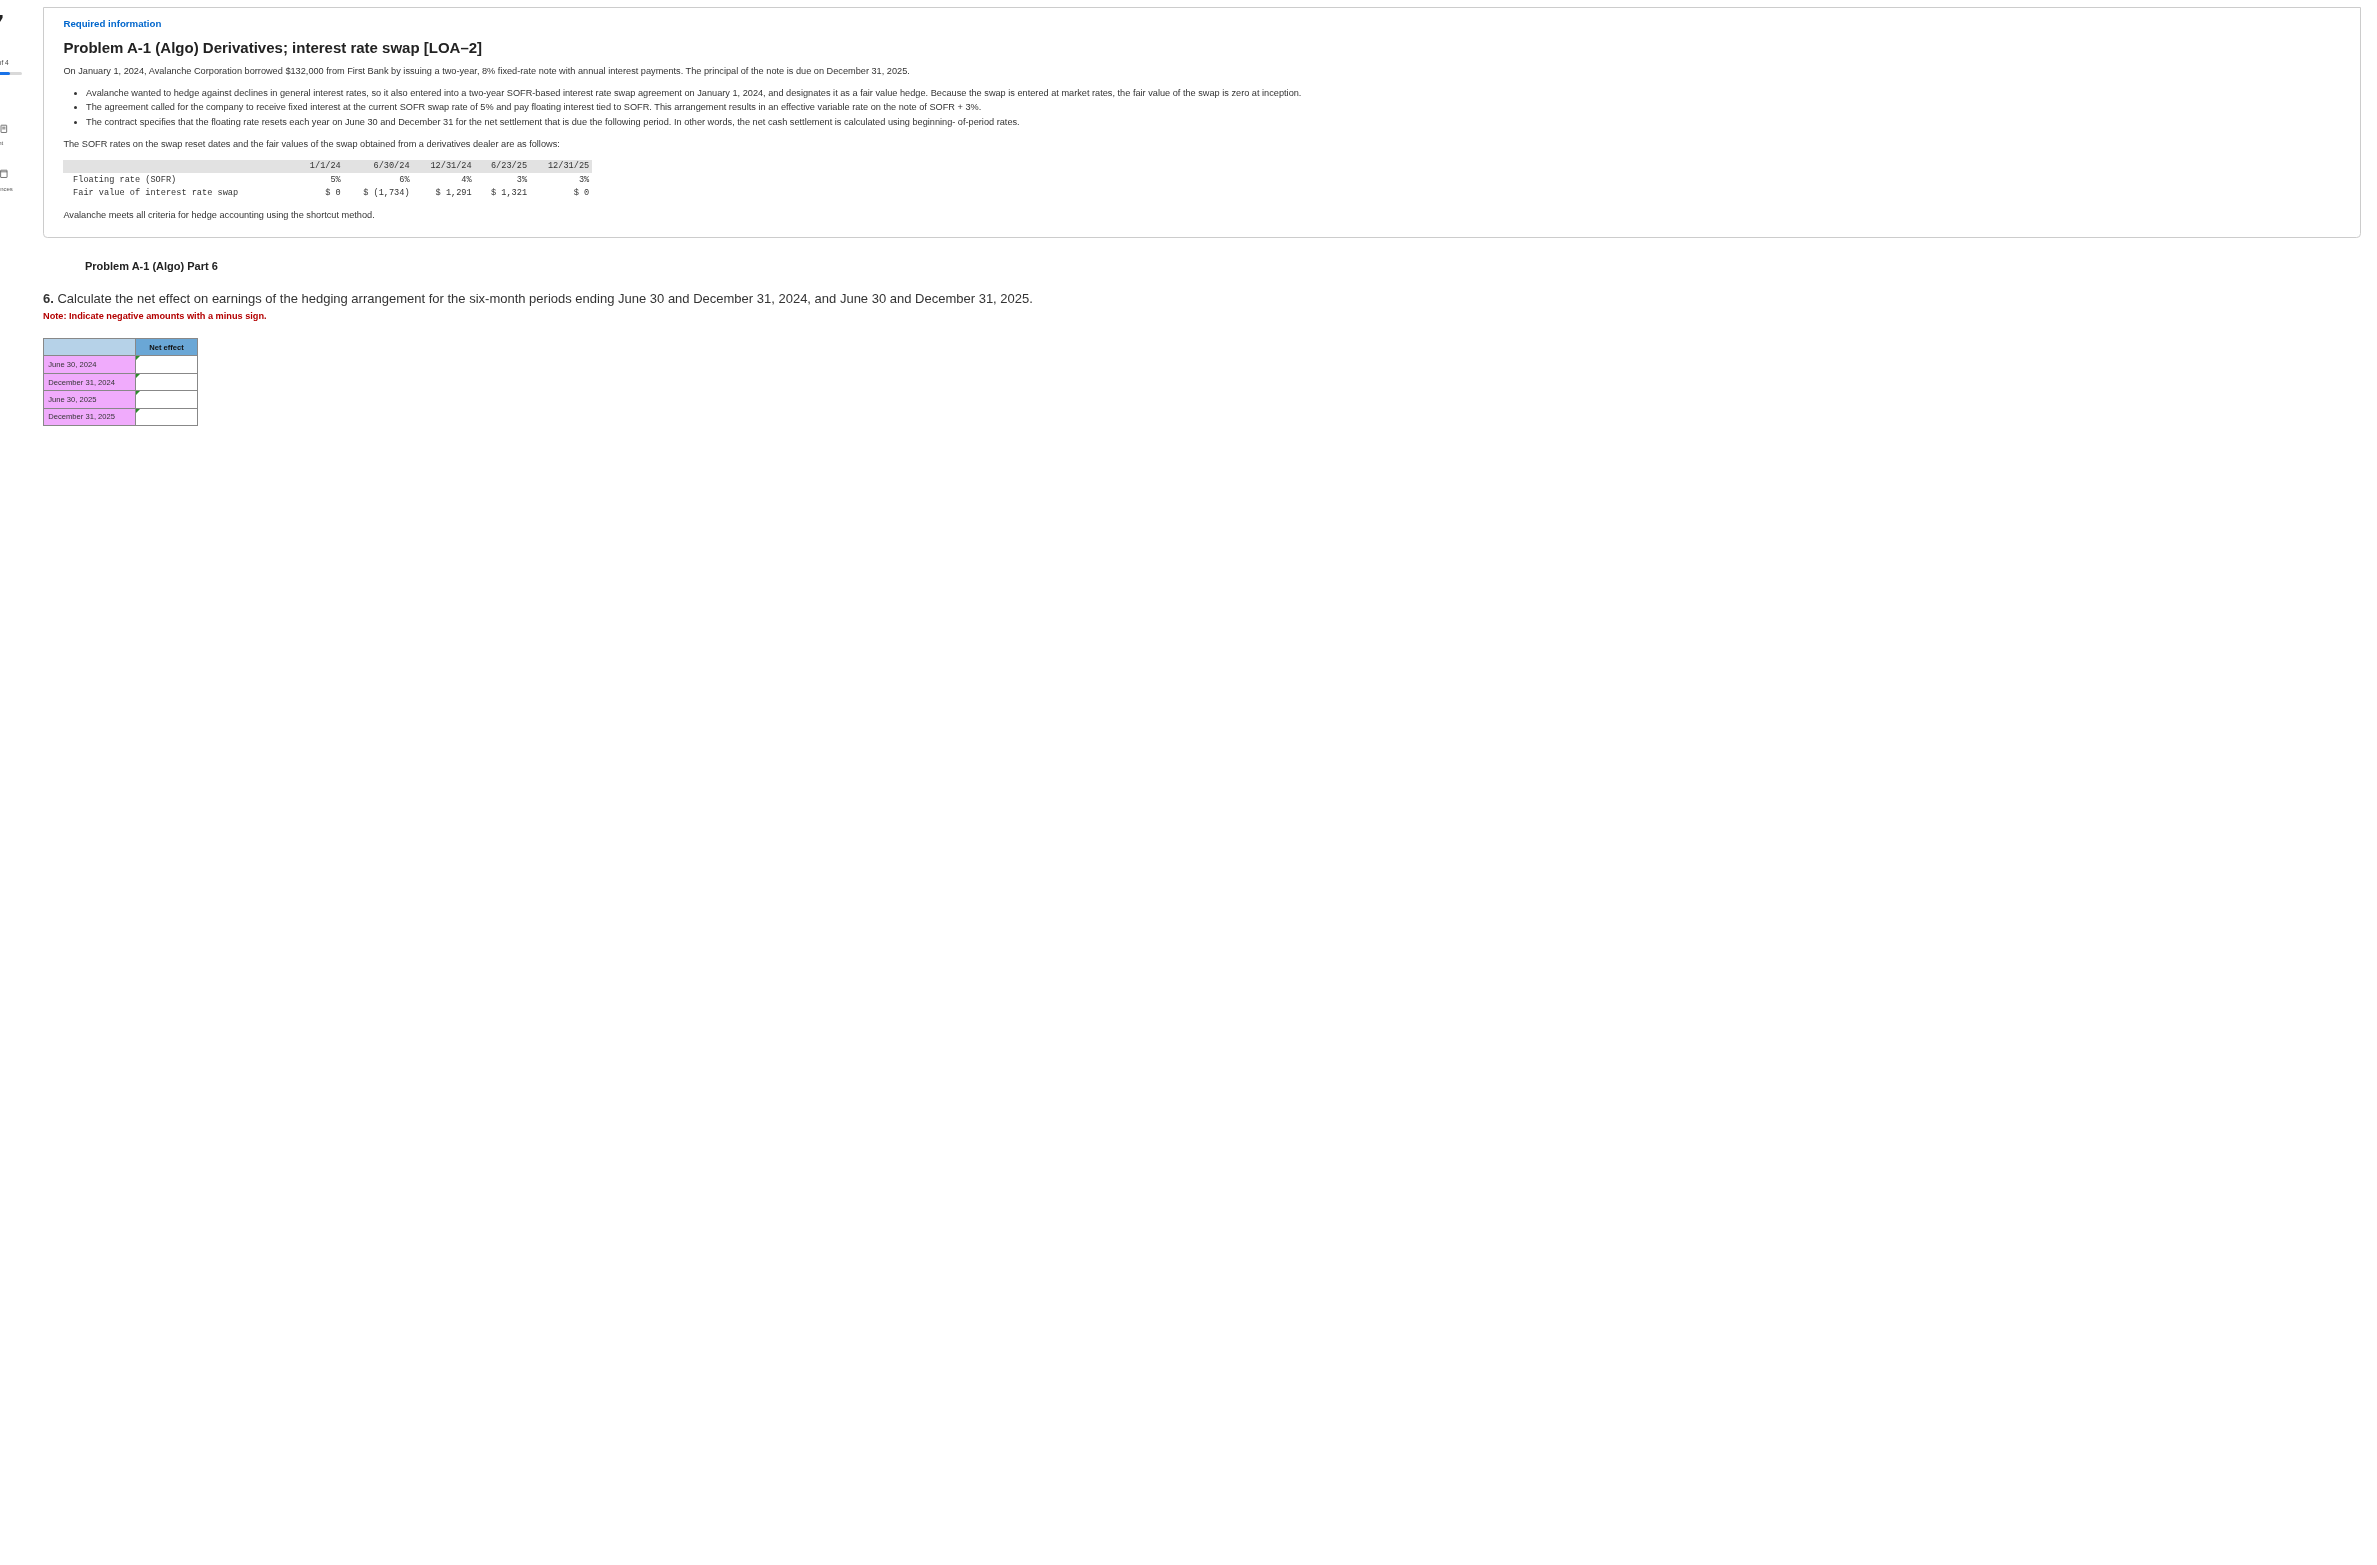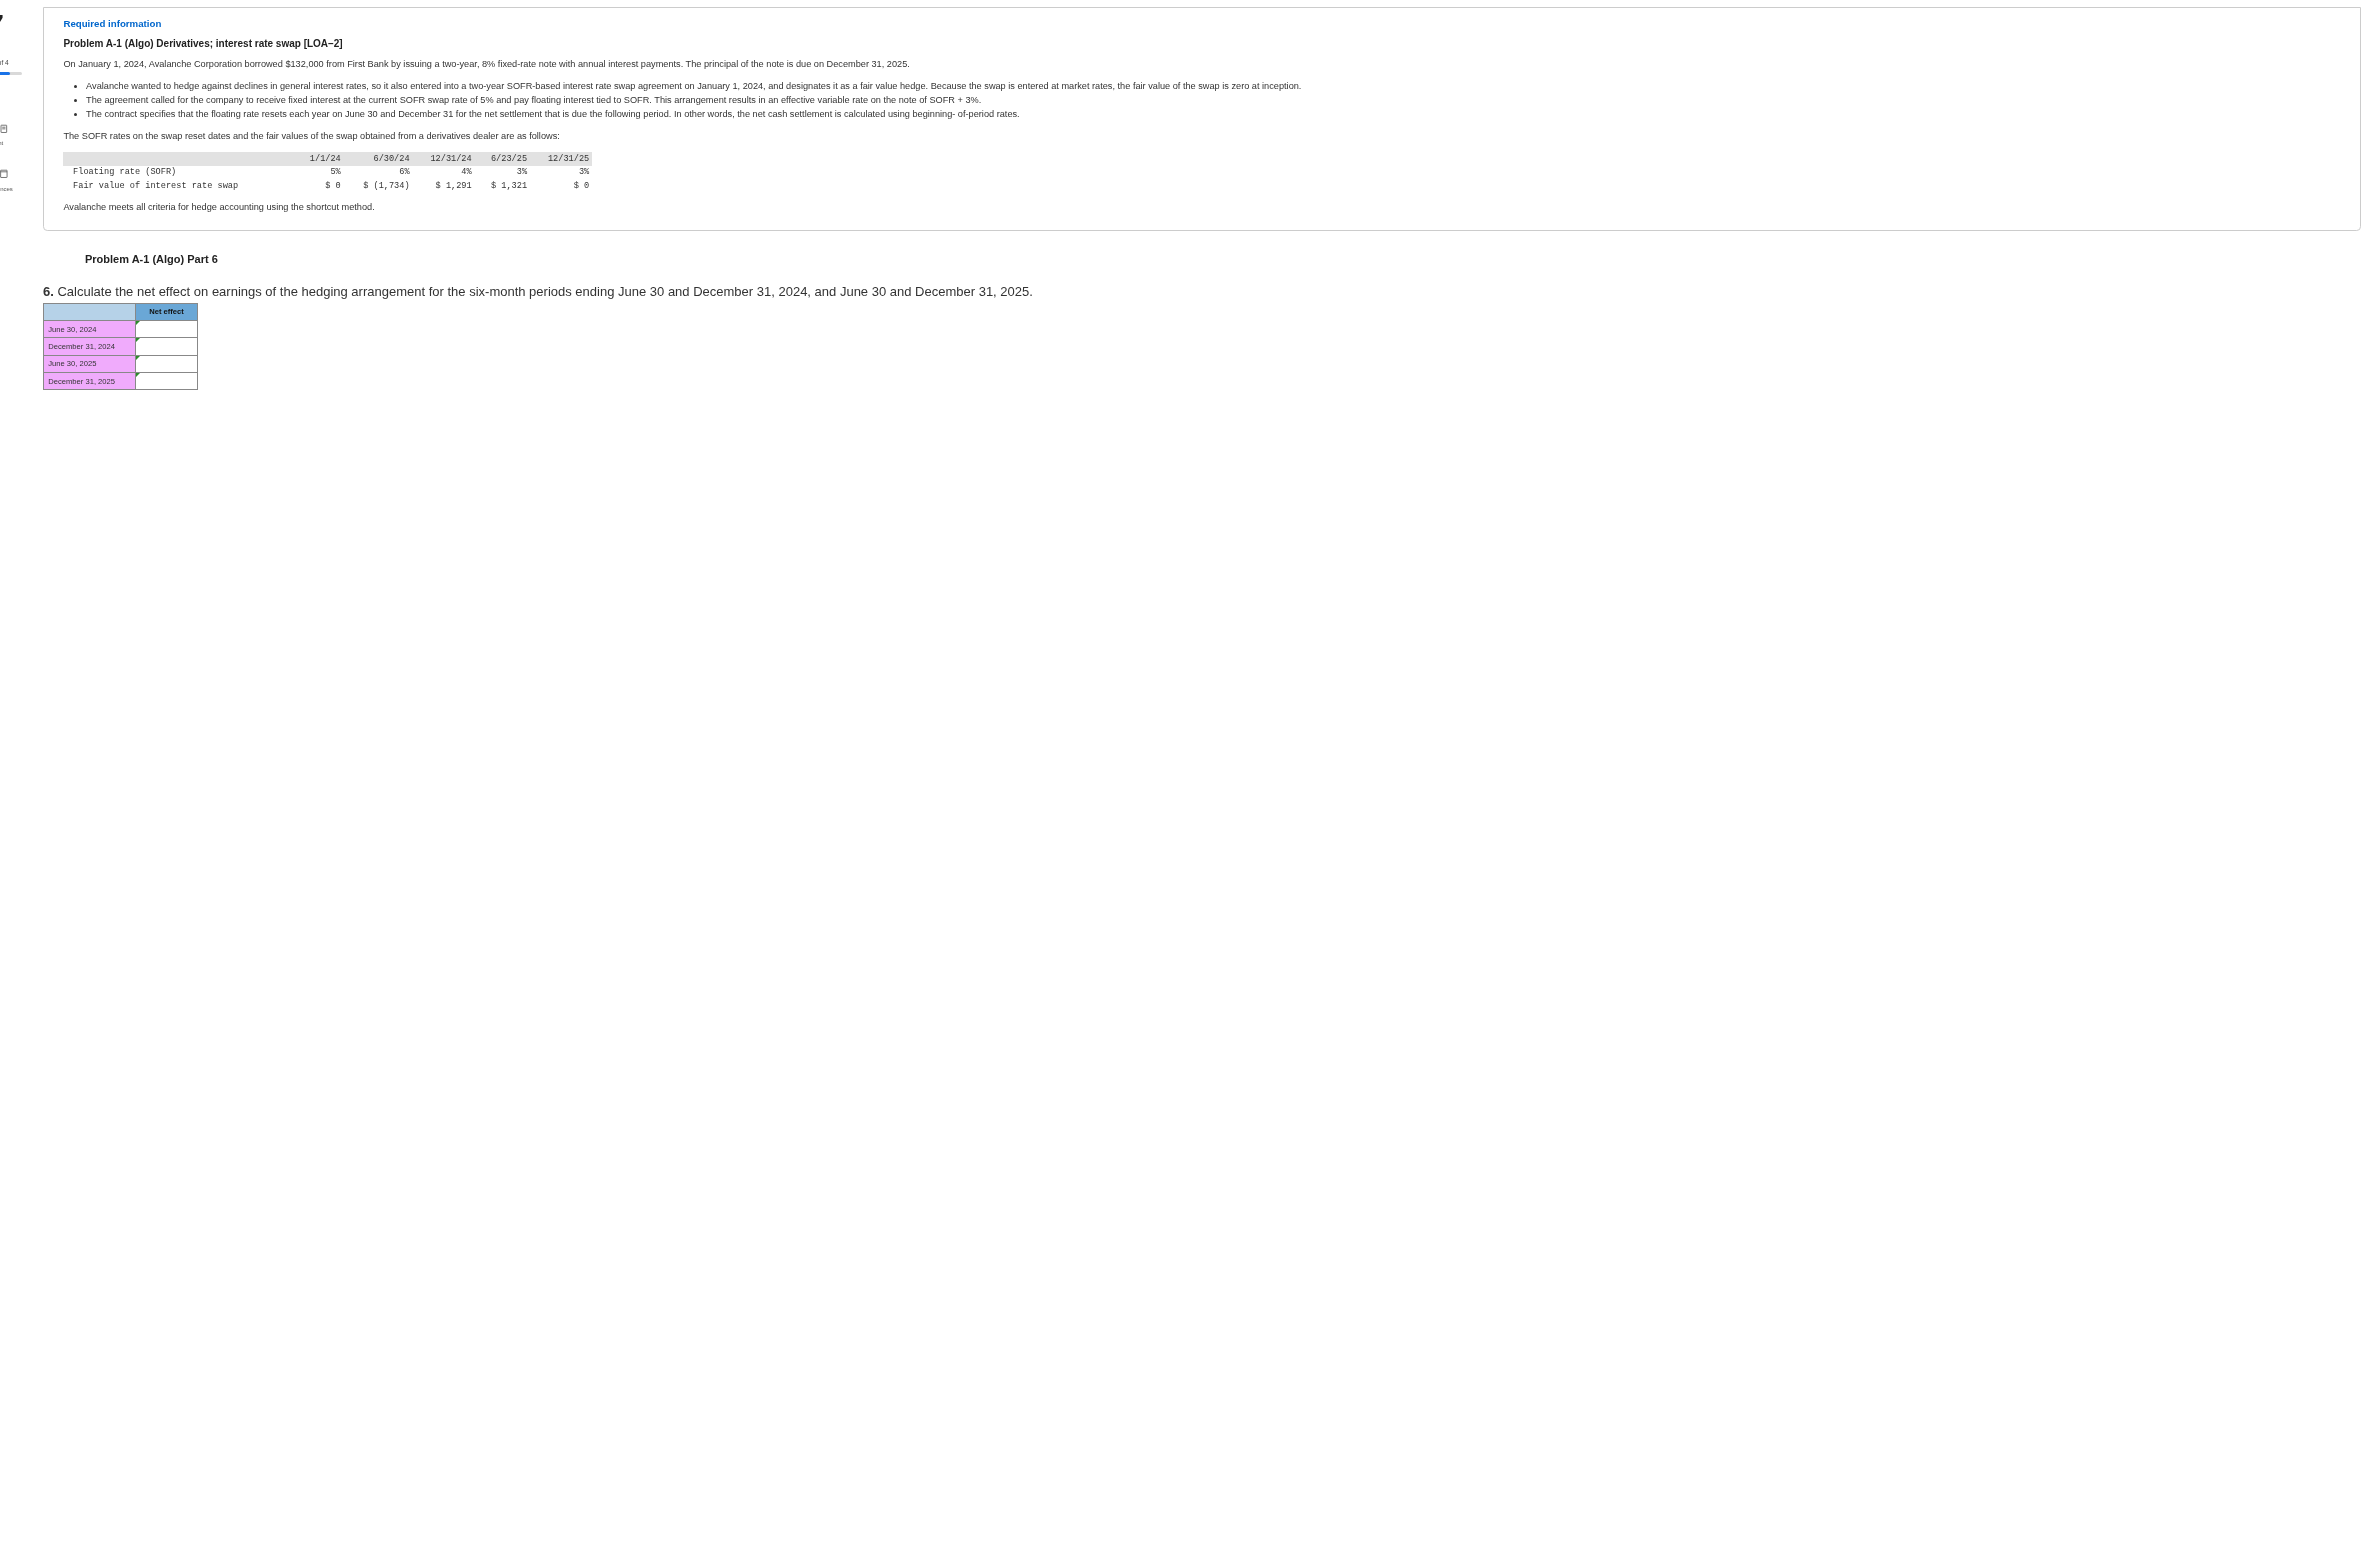--- a/index.html
+++ b/index.html
@@ -74,21 +74,21 @@
       margin-bottom: 21px;
     }
     .required {
       color: #0066cc;
       font-weight: 700;
       font-size: 9.7px;
       margin-bottom: 5.4px;
     }
     .problem-title {
       font-weight: 700;
-      font-size: 10px;
+      font-size: 15px;
       color: #222;
       margin-bottom: 6.5px;
     }
     .para {
       font-size: 9.2px;
       color: #333;
       margin-bottom: 8.6px;
     }
     ul.bullets {
       margin: 0 0 8.6px 22.7px;
@@ -254,20 +254,21 @@
         </table>
 
       <div class="para" style="margin-bottom:0">Avalanche meets all criteria for hedge accounting using the shortcut method.</div>
     </div>
 
     <div class="sub-title">Problem A-1 (Algo) Part 6</div>
 
     <div class="question">
       <span class="num">6.</span><span> Calculate the net effect on earnings of the hedging arrangement for the six-month periods ending June 30 and December 31, 2024, and June 30 and December 31, 2025.</span>
     </div>
+    <div class="note">Note: Indicate negative amounts with a minus sign.</div>
 
     <table class="answer">
       <tbody>
           <tr>
         <th class="corner"></th>
         <th>Net effect</th>
       </tr>
       <tr>
         <td class="row-lbl">June 30, 2024</td>
         <td class="input-cell"><span class="marker"></span><input class="cell-input" type="text" style=""></td>

